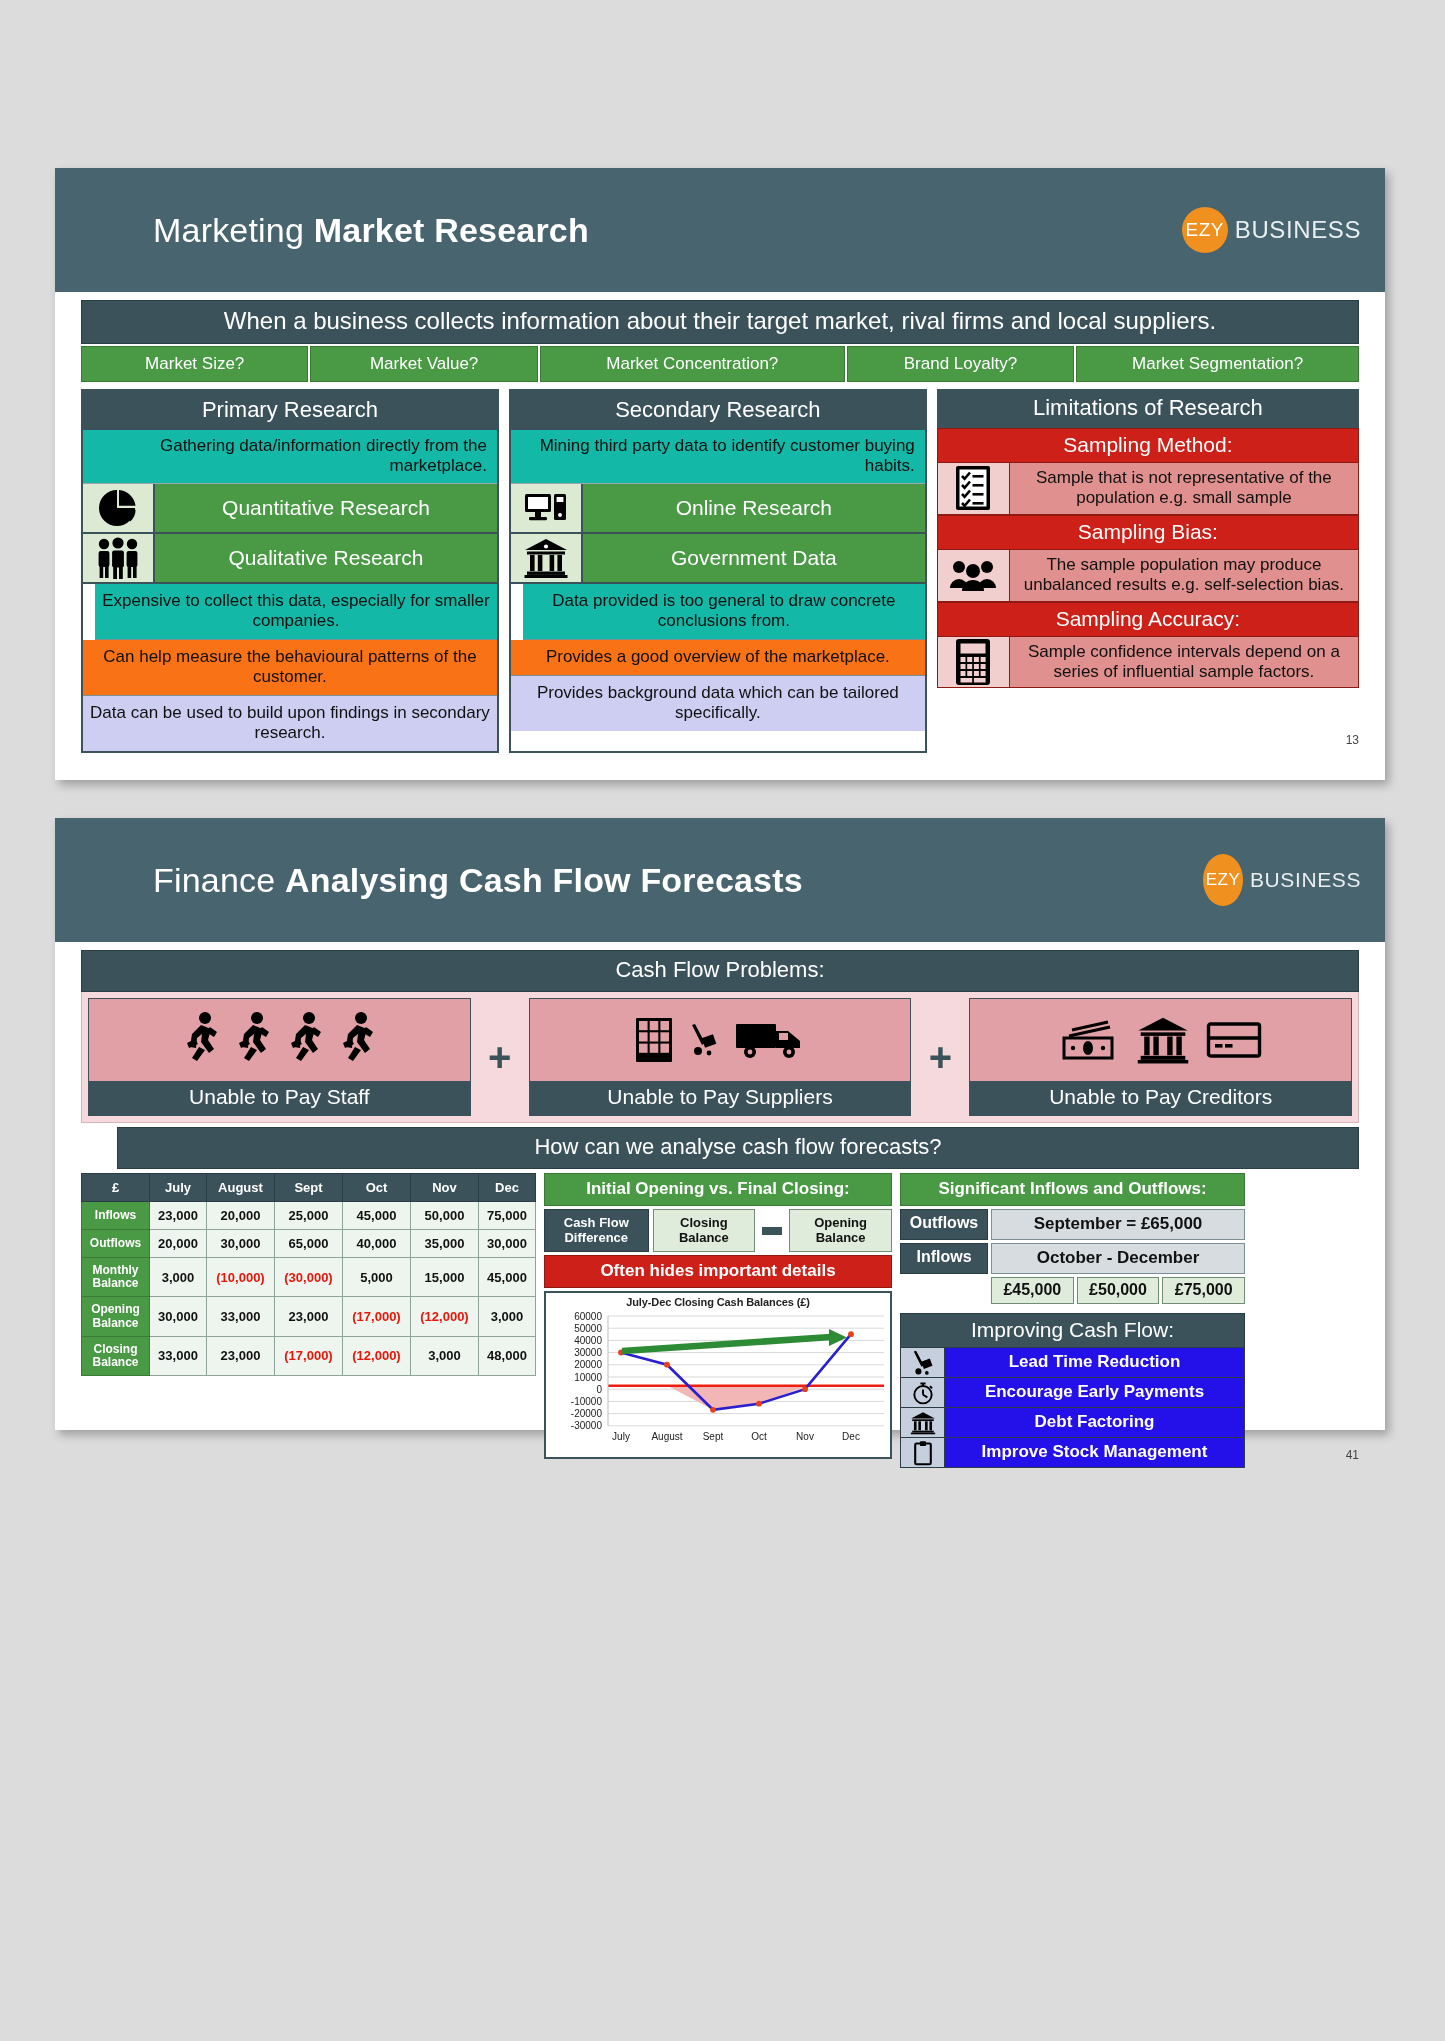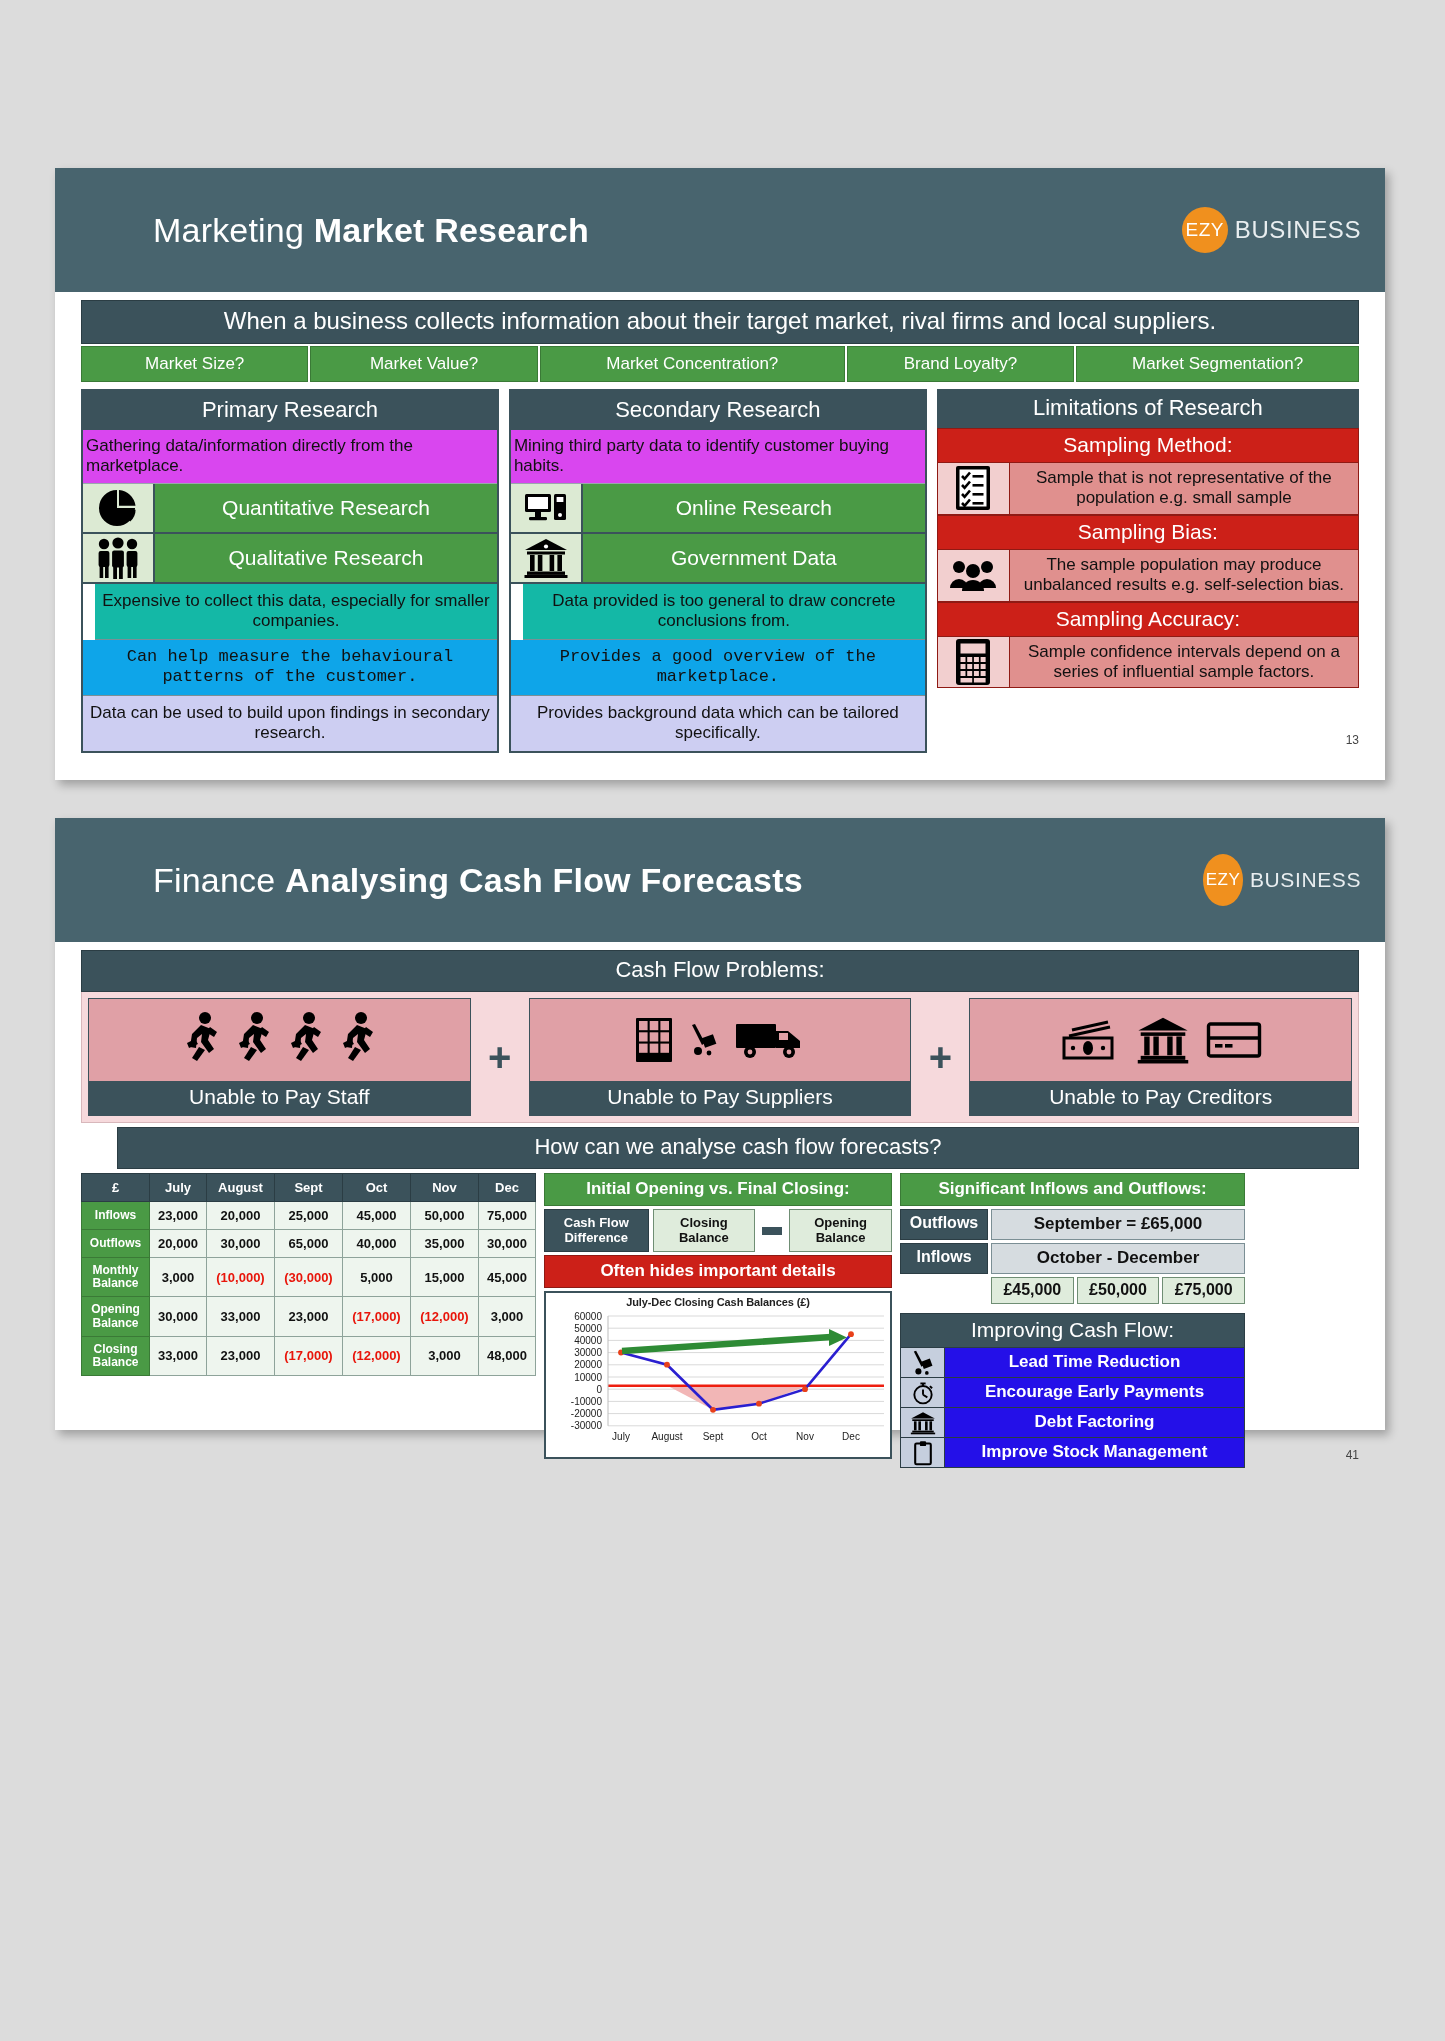--- a/index.html
+++ b/index.html
@@ -88,38 +88,38 @@
   .pill.wide2 { flex: 1.25; }
 
   .cols { display: flex; gap: 10px; margin-top: 7px; }
   .col { flex: 1; border: 2px solid #3b525b; display: flex; flex-direction: column; }
   .col.third { flex: 1.02; border: none; }
   .col-head {
     background: #3b525b; color: #fff; text-align: center;
     font-size: 22px; font-weight: 400; padding: 6px 0 7px;
   }
   .desc {
-    background: #d946ef; color: #111; text-align: left;
-    font-size: 17px; line-height: 1.18; padding: 6px 3px 7px;
+    background: #14b8a6; color: #111; text-align: right;
+    font-size: 17px; line-height: 1.18; padding: 6px 10px 7px;
     border-bottom: 1px solid #9aa7ad;
   }
   .iconrow { display: flex; border-bottom: 2px solid #3b525b; }
   .iconcell {
     width: 72px; background: #dcead3;
     display: flex; align-items: center; justify-content: center;
     border-right: 2px solid #3b525b;
   }
   .iconrow .label {
     flex: 1; background: #4a9a45; color: #fff;
     display: flex; align-items: center; justify-content: center;
     font-size: 21px; padding: 12px 4px;
   }
   .note { text-align: center; font-size: 17px; line-height: 1.18; padding: 7px 4px 8px; color:#111; }
   .note.pinkish { background: #14b8a6; border-bottom: 1px solid #7b8f95; margin-left: 12px; }
-  .note.greenish { background: #0ea5e9; border-bottom: 1px solid #7b8f95; font-family: Liberation Mono, monospace; }
+  .note.greenish { background: #f97316; border-bottom: 1px solid #7b8f95; }
   .note.bluish { background: #cdcef2; }
 
   
   .lim-head { background:#3b525b; color:#fff; text-align:center; font-size:22px; padding:6px 0 7px; }
   .lim-title {
     background: #cc2018; color: #fff; text-align: center;
     font-size: 21px; padding: 4px 0 5px; border: 1px solid #8f1a14;
   }
   .lim-row { display: flex; border: 1px solid #8f1a14; border-top: none; }
   .lim-icon {

